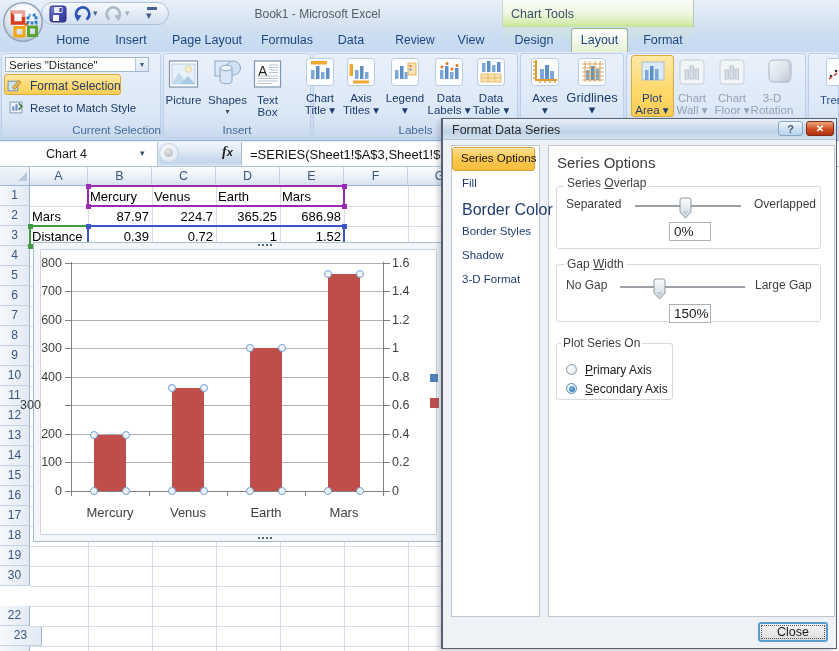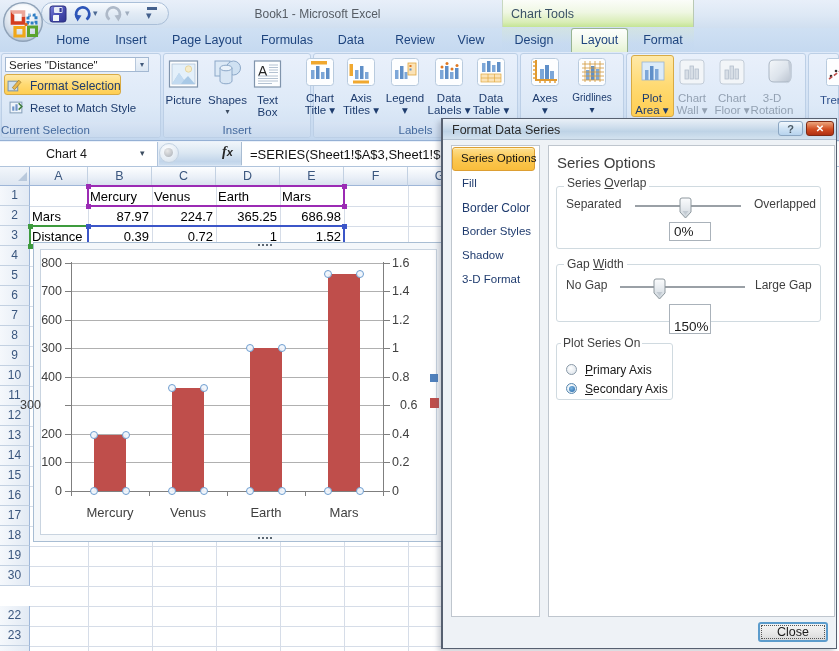--- a/index.html
+++ b/index.html
@@ -65,21 +65,21 @@
 <div class="abs" style="left:301px;top:33px;width:100px;text-align:center;font-size:12.5px;color:#1e447e;">Data</div>
 <div class="abs" style="left:365px;top:33px;width:100px;text-align:center;font-size:12px;color:#1e447e;">Review</div>
 <div class="abs" style="left:421px;top:33px;width:100px;text-align:center;font-size:12.5px;color:#1e447e;">View</div>
 <div class="abs" style="left:484px;top:33px;width:100px;text-align:center;font-size:12.5px;color:#1e447e;">Design</div>
 <div class="abs" style="left:613px;top:33px;width:100px;text-align:center;font-size:12.5px;color:#1e447e;">Format</div>
 <div class="abs" style="left:571px;top:28px;width:57px;height:24px;background:linear-gradient(#fdfefd,#f2f8ea 55%,#e4f2d2);border:1px solid #98b493;border-bottom:none;border-radius:3px 3px 0 0;"></div>
 <div class="abs" style="left:571px;top:33px;width:57px;text-align:center;font-size:12.5px;color:#1e447e;">Layout</div>
 <div class="abs" style="left:0;top:52px;width:839px;height:89px;background:linear-gradient(#dfeafa,#d3e2f4 55%,#c3d7ee);border-bottom:1px solid #95b0d4;"></div>
 <div class="abs" style="left:1px;top:53px;width:160px;height:85px;border:1px solid #bccfe6;border-radius:3px;background:linear-gradient(#e9f0fb,#dde9f7 62%,#cfdff2);"></div>
 <div class="abs" style="left:2px;top:122px;width:158px;height:15px;border-radius:0 0 3px 3px;background:linear-gradient(#d8e4f4,#c9daee);"></div>
-<div class="abs" style="left:1px;top:124px;width:160px;text-align:left;font-size:11.5px;color:#44699d;">Current Selection</div>
+<div class="abs" style="left:1px;top:124px;width:160px;text-align:right;font-size:11.5px;color:#44699d;">Current Selection</div>
 <div class="abs" style="left:163px;top:53px;width:148px;height:85px;border:1px solid #bccfe6;border-radius:3px;background:linear-gradient(#e9f0fb,#dde9f7 62%,#cfdff2);"></div>
 <div class="abs" style="left:164px;top:122px;width:146px;height:15px;border-radius:0 0 3px 3px;background:linear-gradient(#d8e4f4,#c9daee);"></div>
 <div class="abs" style="left:163px;top:124px;width:148px;text-align:center;font-size:11.5px;color:#44699d;">Insert</div>
 <div class="abs" style="left:313px;top:53px;width:205px;height:85px;border:1px solid #bccfe6;border-radius:3px;background:linear-gradient(#e9f0fb,#dde9f7 62%,#cfdff2);"></div>
 <div class="abs" style="left:314px;top:122px;width:203px;height:15px;border-radius:0 0 3px 3px;background:linear-gradient(#d8e4f4,#c9daee);"></div>
 <div class="abs" style="left:313px;top:124px;width:205px;text-align:center;font-size:11.5px;color:#44699d;">Labels</div>
 <div class="abs" style="left:520px;top:53px;width:104px;height:85px;border:1px solid #bccfe6;border-radius:3px;background:linear-gradient(#e9f0fb,#dde9f7 62%,#cfdff2);"></div>
 <div class="abs" style="left:521px;top:122px;width:102px;height:15px;border-radius:0 0 3px 3px;background:linear-gradient(#d8e4f4,#c9daee);"></div>
 <div class="abs" style="left:626px;top:53px;width:180px;height:85px;border:1px solid #bccfe6;border-radius:3px;background:linear-gradient(#e9f0fb,#dde9f7 62%,#cfdff2);"></div>
 <div class="abs" style="left:627px;top:122px;width:178px;height:15px;border-radius:0 0 3px 3px;background:linear-gradient(#d8e4f4,#c9daee);"></div>
@@ -216,21 +216,21 @@
       <path d="M4 10 h22"></path>
       <path d="M4 14 h22"></path>
       <path d="M4 18 h22"></path>
       <path d="M4 22 h22"></path>
       <path d="M7 3 v21"></path>
       <path d="M12 3 v21"></path>
       <path d="M17 3 v21"></path>
       <path d="M22 3 v21"></path>
     </g>
 </svg>
-<div class="abs" style="left:560px;top:92px;width:64px;text-align:center;font-size:10px;color:#1e3c6e;line-height:12px;">Gridlines<br>▾</div>
+<div class="abs" style="left:560px;top:92px;width:64px;text-align:center;font-size:13px;color:#1e3c6e;line-height:12px;">Gridlines<br>▾</div>
 <div class="abs" style="left:631px;top:55px;width:43px;height:62px;border:1px solid #d8ab45;border-radius:3px;background:linear-gradient(#ffe9a8,#ffda72 50%,#ffce52);"></div>
 <svg class="abs" style="left:638px;top:58px;" width="28" height="28" viewBox="0 0 28 28">
 <rect x="4" y="4" width="22" height="18" fill="#dcebf8" stroke="#9ab4d0" stroke-width=".8"></rect>
     <rect x="7" y="12" width="3.5" height="10" fill="#7da7d8"></rect>
     <rect x="12" y="8" width="3.5" height="14" fill="#5f8fc8"></rect>
     <rect x="17" y="11" width="3.5" height="11" fill="#7da7d8"></rect>
 </svg>
 <div class="abs" style="left:620px;top:92px;width:64px;text-align:center;font-size:11.5px;color:#1e3c6e;line-height:12px;">Plot<br>Area ▾</div>
 <svg class="abs" style="left:678px;top:58px;" width="28" height="28" viewBox="0 0 28 28">
 <rect x="2" y="2" width="24" height="24" rx="3" fill="#f2f5f8" stroke="#c3cdd8" stroke-width="1"></rect>
@@ -308,21 +308,21 @@
 <div class="abs" style="left:0;top:426px;width:30px;height:20px;background:linear-gradient(90deg,#f5f8fc,#e2eaf4);border-right:1px solid #9eb6d8;border-bottom:1px solid #c3d1e2;text-align:center;font-size:12px;color:#3a567e;line-height:19px;">13</div>
 <div class="abs" style="left:0;top:446px;width:30px;height:20px;background:linear-gradient(90deg,#f5f8fc,#e2eaf4);border-right:1px solid #9eb6d8;border-bottom:1px solid #c3d1e2;text-align:center;font-size:12px;color:#3a567e;line-height:19px;">14</div>
 <div class="abs" style="left:0;top:466px;width:30px;height:20px;background:linear-gradient(90deg,#f5f8fc,#e2eaf4);border-right:1px solid #9eb6d8;border-bottom:1px solid #c3d1e2;text-align:center;font-size:12px;color:#3a567e;line-height:19px;">15</div>
 <div class="abs" style="left:0;top:486px;width:30px;height:20px;background:linear-gradient(90deg,#f5f8fc,#e2eaf4);border-right:1px solid #9eb6d8;border-bottom:1px solid #c3d1e2;text-align:center;font-size:12px;color:#3a567e;line-height:19px;">16</div>
 <div class="abs" style="left:0;top:506px;width:30px;height:20px;background:linear-gradient(90deg,#f5f8fc,#e2eaf4);border-right:1px solid #9eb6d8;border-bottom:1px solid #c3d1e2;text-align:center;font-size:12px;color:#3a567e;line-height:19px;">17</div>
 <div class="abs" style="left:0;top:526px;width:30px;height:20px;background:linear-gradient(90deg,#f5f8fc,#e2eaf4);border-right:1px solid #9eb6d8;border-bottom:1px solid #c3d1e2;text-align:center;font-size:12px;color:#3a567e;line-height:19px;">18</div>
 <div class="abs" style="left:0;top:546px;width:30px;height:20px;background:linear-gradient(90deg,#f5f8fc,#e2eaf4);border-right:1px solid #9eb6d8;border-bottom:1px solid #c3d1e2;text-align:center;font-size:12px;color:#3a567e;line-height:19px;">19</div>
 <div class="abs" style="left:0;top:566px;width:30px;height:20px;background:linear-gradient(90deg,#f5f8fc,#e2eaf4);border-right:1px solid #9eb6d8;border-bottom:1px solid #c3d1e2;text-align:center;font-size:12px;color:#3a567e;line-height:19px;">30</div>
 <div class="abs" style="left:0;top:586px;width:30px;height:20px;background:linear-gradient(90deg,#f5f8fc,#e2eaf4);border-right:1px solid #9eb6d8;border-bottom:1px solid #c3d1e2;text-align:center;font-size:12px;color:#3a567e;line-height:19px;margin-top:28px;">21</div>
 <div class="abs" style="left:0;top:606px;width:30px;height:20px;background:linear-gradient(90deg,#f5f8fc,#e2eaf4);border-right:1px solid #9eb6d8;border-bottom:1px solid #c3d1e2;text-align:center;font-size:12px;color:#3a567e;line-height:19px;">22</div>
-<div class="abs" style="left:0;top:626px;width:30px;height:20px;background:linear-gradient(90deg,#f5f8fc,#e2eaf4);border-right:1px solid #9eb6d8;border-bottom:1px solid #c3d1e2;text-align:center;font-size:12px;color:#3a567e;line-height:19px;">23</div>
+<div class="abs" style="left:0;top:626px;width:42px;height:20px;background:linear-gradient(90deg,#f5f8fc,#e2eaf4);border-right:1px solid #9eb6d8;border-bottom:1px solid #c3d1e2;text-align:center;font-size:12px;color:#3a567e;line-height:19px;">23</div>
 <div class="abs" style="left:0;top:646px;width:30px;height:5px;background:linear-gradient(90deg,#f5f8fc,#e2eaf4);border-right:1px solid #9eb6d8;"></div>
 <div class="abs" style="left:88px;top:186px;width:1px;height:465px;background:#d6dde8;"></div>
 <div class="abs" style="left:152px;top:186px;width:1px;height:465px;background:#d6dde8;"></div>
 <div class="abs" style="left:216px;top:186px;width:1px;height:465px;background:#d6dde8;"></div>
 <div class="abs" style="left:280px;top:186px;width:1px;height:465px;background:#d6dde8;"></div>
 <div class="abs" style="left:344px;top:186px;width:1px;height:465px;background:#d6dde8;"></div>
 <div class="abs" style="left:408px;top:186px;width:1px;height:465px;background:#d6dde8;"></div>
 <div class="abs" style="left:30px;top:206px;width:414px;height:1px;background:#d6dde8;"></div>
 <div class="abs" style="left:30px;top:226px;width:414px;height:1px;background:#d6dde8;"></div>
 <div class="abs" style="left:30px;top:246px;width:414px;height:1px;background:#d6dde8;"></div>
@@ -426,21 +426,21 @@
 <div class="abs" style="left:20px;top:369.8px;width:42px;text-align:right;font-size:12.5px;color:#404040;">400</div>
 <div class="abs" style="left:20px;top:398.3px;width:42px;font-size:12.5px;color:#404040;">300</div>
 <div class="abs" style="left:20px;top:426.9px;width:42px;text-align:right;font-size:12.5px;color:#404040;">200</div>
 <div class="abs" style="left:20px;top:455.4px;width:42px;text-align:right;font-size:12.5px;color:#404040;">100</div>
 <div class="abs" style="left:20px;top:484.0px;width:42px;text-align:right;font-size:12.5px;color:#404040;">0</div>
 <div class="abs" style="left:392px;top:255.5px;font-size:12.5px;color:#404040;text-align:right;">1.6</div>
 <div class="abs" style="left:392px;top:284.1px;font-size:12.5px;color:#404040;">1.4</div>
 <div class="abs" style="left:392px;top:312.6px;font-size:12.5px;color:#404040;">1.2</div>
 <div class="abs" style="left:392px;top:341.2px;font-size:12.5px;color:#404040;">1</div>
 <div class="abs" style="left:392px;top:369.8px;font-size:12.5px;color:#404040;">0.8</div>
-<div class="abs" style="left:392px;top:398.3px;font-size:12.5px;color:#404040;margin-left:8px;">0.6</div>
+<div class="abs" style="left:392px;top:398.3px;font-size:12.5px;color:#404040;">0.6</div>
 <div class="abs" style="left:392px;top:426.9px;font-size:12.5px;color:#404040;">0.4</div>
 <div class="abs" style="left:392px;top:455.4px;font-size:12.5px;color:#404040;">0.2</div>
 <div class="abs" style="left:392px;top:484.0px;font-size:12.5px;color:#404040;">0</div>
 <div class="abs" style="left:75px;top:505px;width:70px;text-align:center;font-size:13px;color:#404040;">Mercury</div>
 <div class="abs" style="left:153px;top:505px;width:70px;text-align:center;font-size:13px;color:#404040;">Venus</div>
 <div class="abs" style="left:231px;top:505px;width:70px;text-align:center;font-size:13px;color:#404040;">Earth</div>
 <div class="abs" style="left:309px;top:505px;width:70px;text-align:center;font-size:13px;color:#404040;">Mars</div>
 <div class="abs" style="left:94px;top:435px;width:32px;height:56px;background:#bf4e4b;"></div>
 <div class="abs" style="left:172px;top:388px;width:32px;height:103px;background:#bf4e4b;"></div>
 <div class="abs" style="left:250px;top:348px;width:32px;height:143px;background:#bf4e4b;"></div>
@@ -465,21 +465,21 @@
 <div class="abs" style="left:430px;top:398px;width:9px;height:10px;background:#bf4e4b;"></div>
 <div class="abs" style="left:441px;top:118px;width:396px;height:531px;background:#eef2f6;border:1px solid #566070;border-left:2px solid #566070;box-shadow:-3px 3px 5px rgba(90,100,120,.3);z-index:50;"></div>
 <div class="abs" style="left:443px;top:119px;width:393px;height:21px;background:linear-gradient(#e9f0f7,#cfdeed 40%,#bed3e6 62%,#d3e2ef);border-bottom:1px solid #b3c2d1;z-index:51;"></div>
 <div class="abs" style="left:452px;top:123px;font-size:12.5px;color:#2b2b2b;z-index:52;">Format Data Series</div>
 <div class="abs" style="left:778px;top:121px;width:25px;height:15px;border-radius:3px;background:linear-gradient(#f2f8fd,#cfe3f5 50%,#b8d4ee);border:1px solid #8ba6c2;text-align:center;line-height:14px;font-size:11px;font-weight:bold;color:#4a5a66;z-index:52;">?</div>
 <div class="abs" style="left:806px;top:121px;width:28px;height:15px;border-radius:3px;background:linear-gradient(#eda77e,#d14e22 55%,#b03012);border:1px solid #7e2a14;text-align:center;line-height:13px;font-size:10px;font-weight:bold;color:#fff;z-index:52;">✕</div>
 <div class="abs" style="left:451px;top:145px;width:89px;height:472px;background:#fff;border:1px solid #bfc6ce;z-index:52;"></div>
 <div class="abs" style="left:452px;top:147px;width:83px;height:24px;border:1px solid #dd9f33;border-radius:3px;background:linear-gradient(#fddf8f,#fbc851 50%,#f9bd3b);box-shadow:inset 0 1px 0 #fef0c0;z-index:53;"></div>
 <div class="abs" style="left:461px;top:152px;font-size:11.5px;color:#111;z-index:54;">Series Options</div>
 <div class="abs" style="left:462px;top:177px;font-size:11.5px;color:#1f3b6e;z-index:53;">Fill</div>
-<div class="abs" style="left:462px;top:201px;font-size:12px;color:#1f3b6e;z-index:53;">Border Color</div>
+<div class="abs" style="left:462px;top:201px;font-size:16px;color:#1f3b6e;z-index:53;">Border Color</div>
 <div class="abs" style="left:462px;top:225px;font-size:11.5px;color:#1f3b6e;z-index:53;">Border Styles</div>
 <div class="abs" style="left:462px;top:249px;font-size:11.5px;color:#1f3b6e;z-index:53;">Shadow</div>
 <div class="abs" style="left:462px;top:273px;font-size:11.5px;color:#1f3b6e;z-index:53;">3-D Format</div>
 <div class="abs" style="left:548px;top:145px;width:287px;height:472px;background:#fff;border:1px solid #bfc6ce;z-index:52;"></div>
 <div class="abs" style="left:557px;top:154px;font-size:15px;color:#3d3d3d;z-index:53;">Series Options</div>
 <div class="abs" style="left:556px;top:186px;width:265px;height:63px;border:1px solid #d0dae0;border-radius:3px;z-index:53;"></div>
 <div class="abs" style="left:564px;top:176px;background:#fff;padding:0 3px;font-size:12px;color:#3f3f3f;z-index:54;">Series <span style="text-decoration:underline;">O</span>verlap</div>
 <div class="abs" style="left:566px;top:197px;font-size:12px;color:#3f3f3f;z-index:54;">Separated</div>
 <div class="abs" style="left:754px;top:197px;font-size:12px;color:#3f3f3f;z-index:54;">Overlapped</div>
 <div class="abs" style="left:635px;top:205px;width:106px;height:1.5px;background:#9aa0a6;z-index:54;"></div>
@@ -504,20 +504,20 @@
 <defs>
       <linearGradient id="th2" x1="0" y1="0" x2="0" y2="1">
 <stop offset="0%" stop-color="#fbfcfd"></stop>
         <stop offset="45%" stop-color="#e8ecf0"></stop>
         <stop offset="100%" stop-color="#ccd4da"></stop>
       </linearGradient>
     </defs>
 <path d="M1 3 q0-2 2-2 h7 q2 0 2 2 v12 L6.5 21 L1 15 Z" fill="url(#th2)" stroke="#8e989e" stroke-width="1"></path>
 <path d="M3.5 14 h6 L6.5 18 Z" fill="#c2cad2"></path>
 </svg>
-<div class="abs" style="left:669px;top:304px;width:42px;height:19px;background:#fff;border:1px solid #aab2ba;font-size:13.5px;color:#1a1a1a;padding:14px 4px;z-index:54;">150%</div>
+<div class="abs" style="left:669px;top:304px;width:42px;height:19px;background:#fff;border:1px solid #aab2ba;font-size:13.5px;color:#1a1a1a;padding:1px 4px;z-index:54;">150%</div>
 <div class="abs" style="left:556px;top:343px;width:117px;height:57px;border:1px solid #d0dae0;border-radius:3px;z-index:53;"></div>
 <div class="abs" style="left:561px;top:336px;background:#fff;padding:0 2px;font-size:12px;color:#3f3f3f;z-index:54;">Plot Series On</div>
 <div class="abs" style="left:566px;top:364px;width:11px;height:11px;border-radius:50%;border:1px solid #8a9aa8;background:radial-gradient(circle at 40% 35%,#fff,#d8e0e8);z-index:54;"></div>
 <div class="abs" style="left:585px;top:363px;font-size:12px;color:#1a1a1a;z-index:54;"><span style="text-decoration:underline;">P</span>rimary Axis</div>
 <div class="abs" style="left:566px;top:383px;width:11px;height:11px;border-radius:50%;border:1px solid #5a88ae;background:radial-gradient(circle at 40% 35%,#fdfeff,#cfe2f0);z-index:54;"></div>
 <div class="abs" style="left:568.5px;top:385.5px;width:6px;height:6px;border-radius:50%;background:radial-gradient(circle at 40% 35%,#7db6e0,#1f63a8);z-index:55;"></div>
 <div class="abs" style="left:585px;top:382px;font-size:12px;color:#1a1a1a;z-index:54;"><span style="text-decoration:underline;">S</span>econdary Axis</div>
 <div class="abs" style="left:758px;top:622px;width:70px;height:20px;border-radius:3px;background:linear-gradient(#f3f3f3,#ebebeb 45%,#dadada);border:2px solid #5c9ccc;text-align:center;line-height:16px;font-size:12.5px;color:#1a1a1a;outline:1px dotted #555;outline-offset:-4px;z-index:54;">Close</div>
 </body></html>

